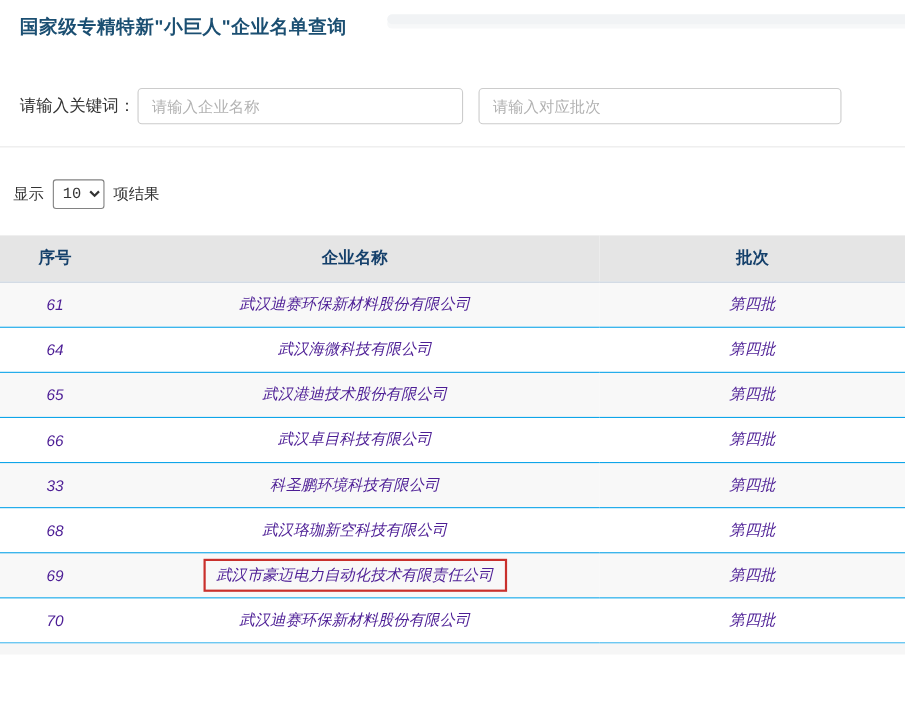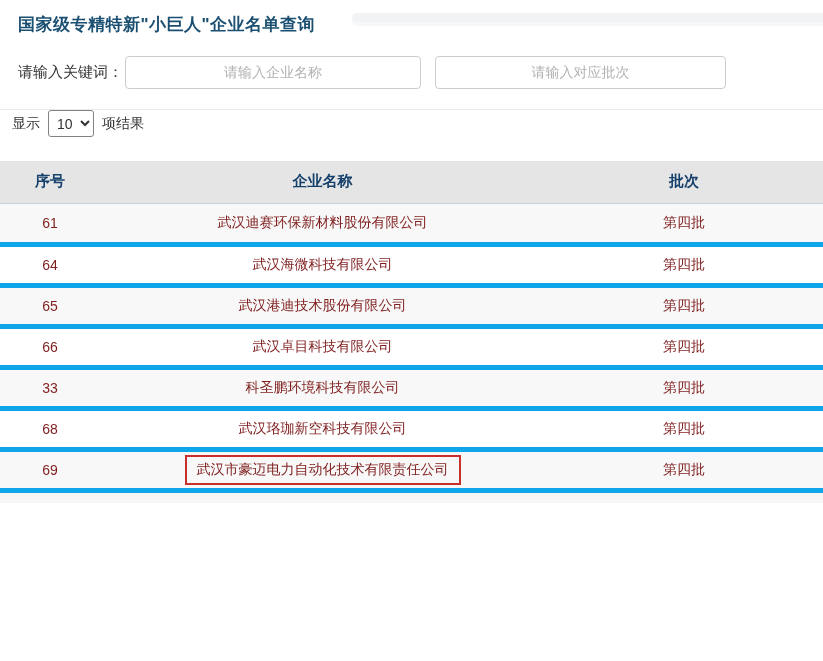--- a/index.html
+++ b/index.html
@@ -23,60 +23,60 @@
     position: absolute;
     top: 13px;
     left: 352px;
     right: 0;
     height: 9px;
     background: #f1f3f5;
     border-radius: 5px 0 0 5px;
     box-shadow: 0 4px 0 #f7f8f9;
   }
   .search-row {
-    margin-top: 20px;
+    margin-top: 44px;
     padding-left: 18px;
     display: flex;
     align-items: center;
     font-size: 15px;
     color: #333;
   }
   .search-row label { margin-right: 2px; }
   .search-row input {
     width: 296px;
     height: 33px;
     border: 1px solid #cccccc;
     border-radius: 4px;
     padding: 0 12px;
     font-size: 14px;
     color: #c2410c;
     outline: none;
-    font-family: Liberation Serif, serif;
-    text-align: center;
-  }
-  .search-row input + input { margin-left: 14px; width: 291px; }
+    font-family: Liberation Sans, sans-serif;
+  }
+  .search-row input + input { margin-left: 14px; width: 330px; }
   .search-row input::placeholder { color: #b2b2b2; }
   .section-divider {
     margin-top: 20px;
     border-top: 1px solid #e9e9e9;
     height: 0;
   }
   .display-row {
+    margin-top: 29px;
     padding-left: 12px;
     display: flex;
     align-items: center;
     font-size: 14px;
     color: #333;
   }
   .display-row select {
     margin: 0 8px;
     height: 27px;
     min-width: 46px;
     font-size: 14px;
-    font-family: Liberation Sans, sans-serif;
+    font-family: Liberation Mono, monospace;
     color: #333;
     border: 1px solid #828282;
     border-radius: 3px;
     background: #ffffff;
     padding: 0 4px;
   }
   table.results {
     margin-top: 24px;
     width: 823px;
     border-collapse: collapse;
@@ -91,23 +91,24 @@
     text-align: center;
     border-bottom: 1px solid #c4cfdd;
   }
   th.col-no, td.col-no { width: 100px; }
   th.col-name, td.col-name { width: 445px; }
   th.col-batch, td.col-batch { width: 278px; }
   table.results td {
     height: 41px;
     font-size: 14px;
     text-align: center;
-    color: #7f1d1d;
-    border-bottom: 5px solid #0ea5e9;
+    color: #4c1d95;
+    border-bottom: 1px solid #0ea5e9;
     background: #ffffff;
+    font-style: italic;
   }
   table.results tr.stripe td { background: #f8f8f8; }
   .highlight {
     display: inline-block;
     border: 2px solid #c9302c;
     padding: 4px 10px;
   }
   .partial-row {
     height: 10px;
     background: #f6f6f6;
@@ -174,20 +175,25 @@
       <tr>
     <td class="col-no">68</td>
     <td class="col-name"><span>武汉珞珈新空科技有限公司</span></td>
     <td class="col-batch">第四批</td>
   </tr>
       <tr class="stripe">
     <td class="col-no">69</td>
     <td class="col-name"><span class="highlight">武汉市豪迈电力自动化技术有限责任公司</span></td>
     <td class="col-batch">第四批</td>
   </tr>
+      <tr>
+    <td class="col-no">70</td>
+    <td class="col-name"><span>武汉迪赛环保新材料股份有限公司</span></td>
+    <td class="col-batch">第四批</td>
+  </tr>
     </tbody>
 </table>
 
 <div class="partial-row"></div>
 
 
 
 
 
 

